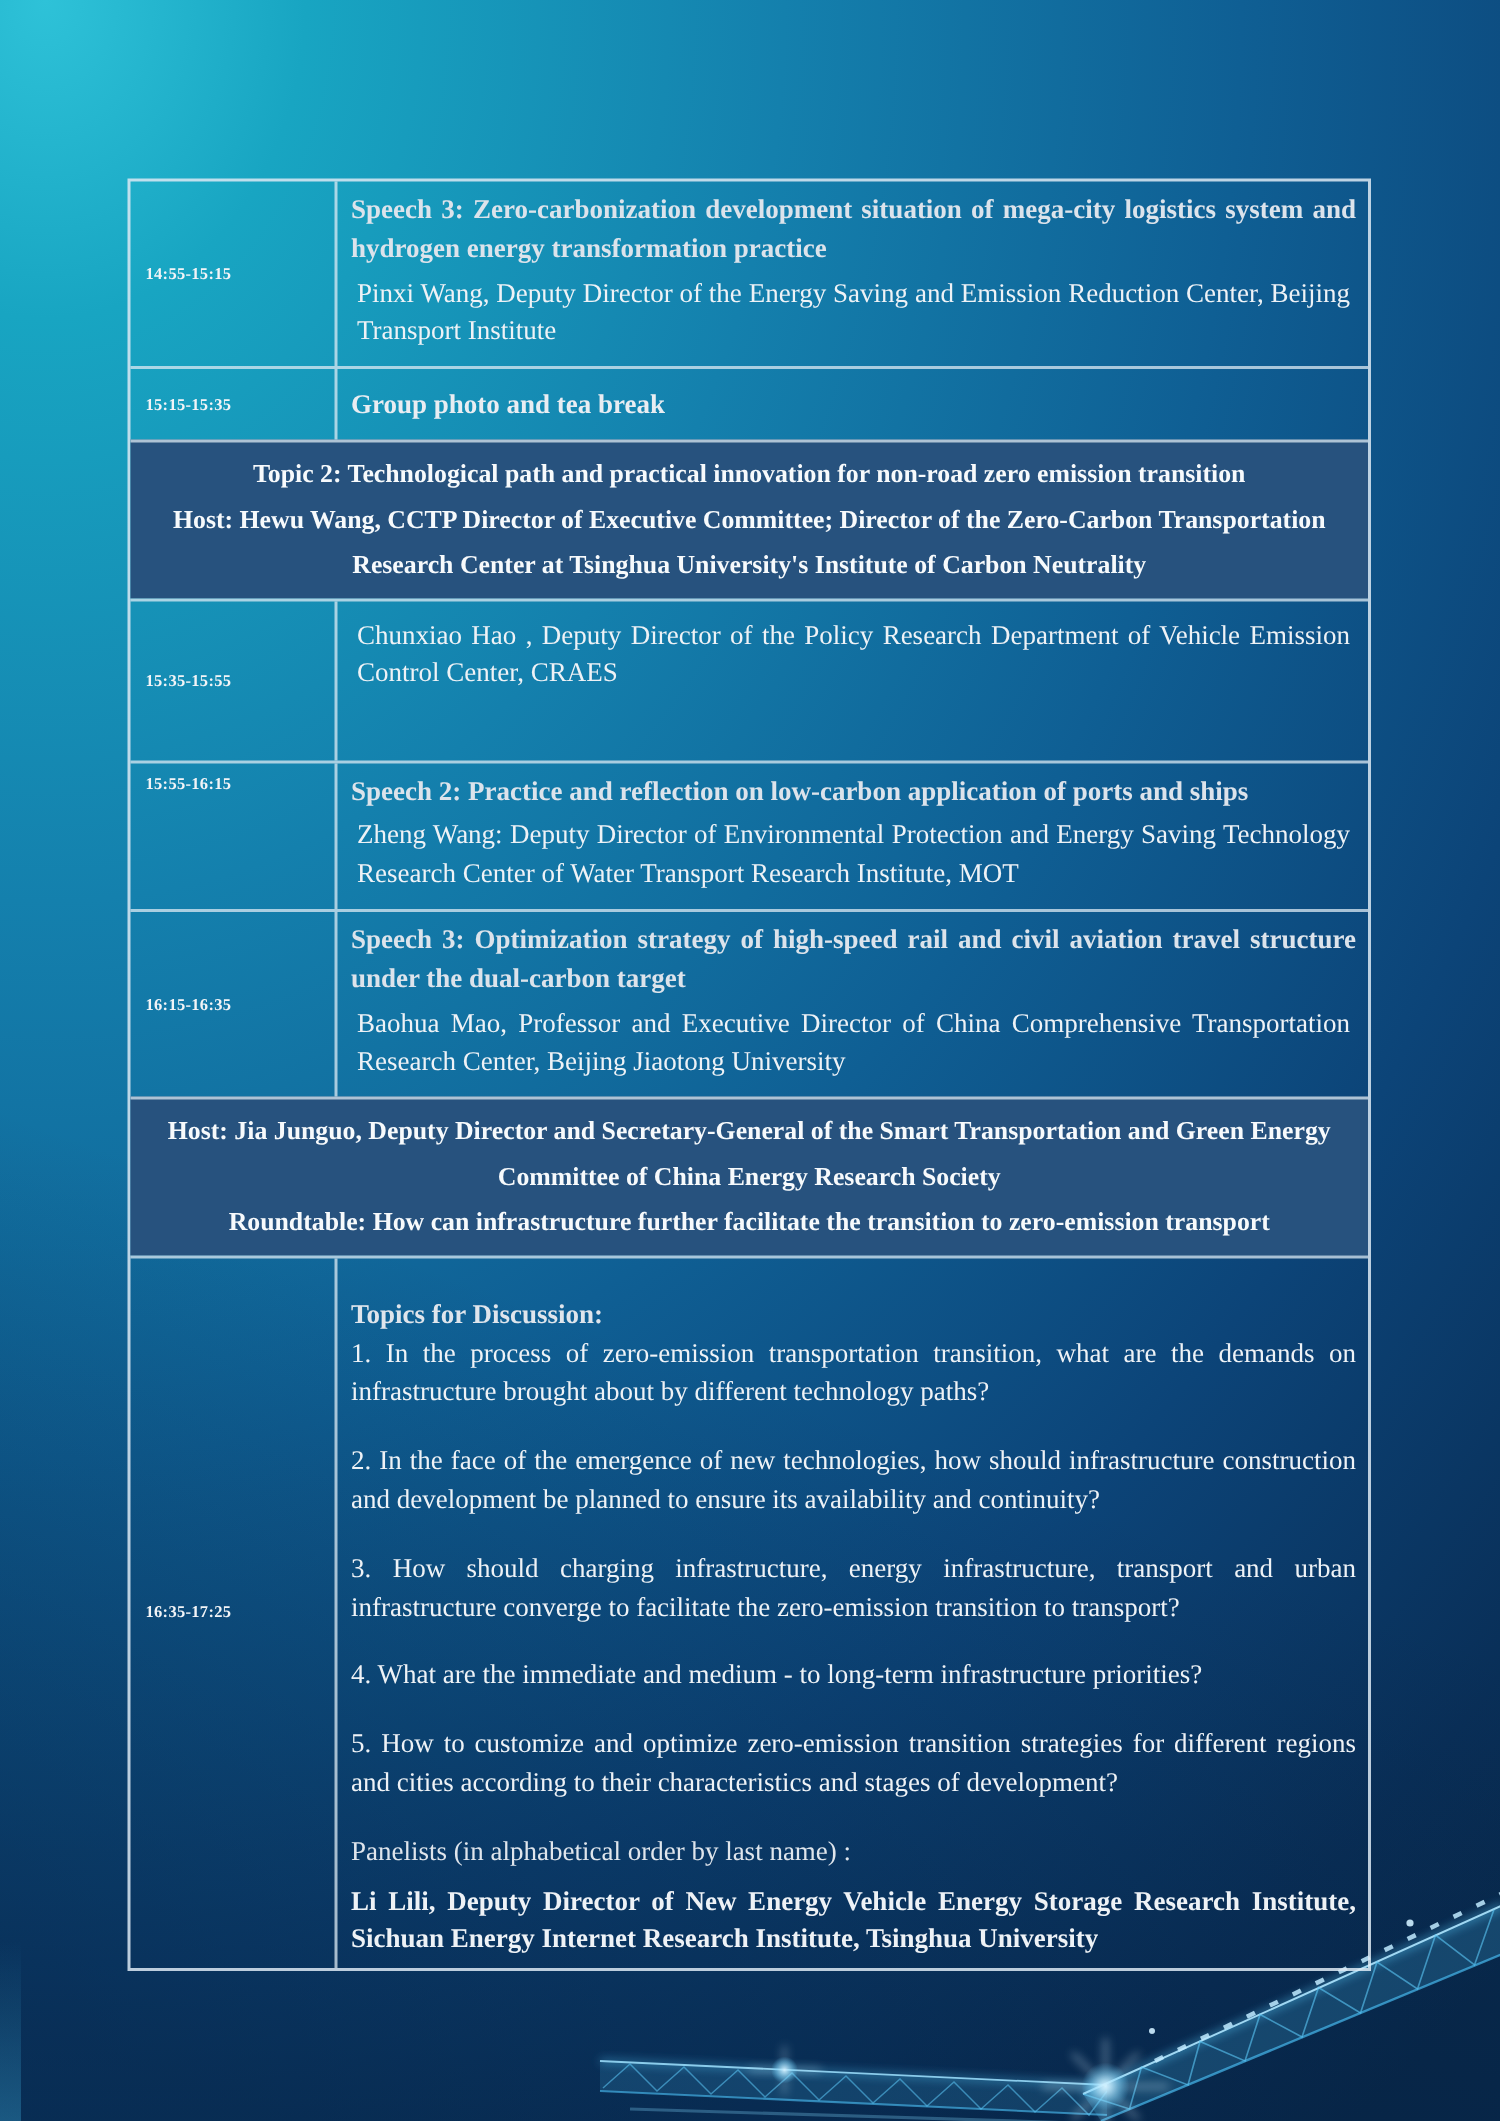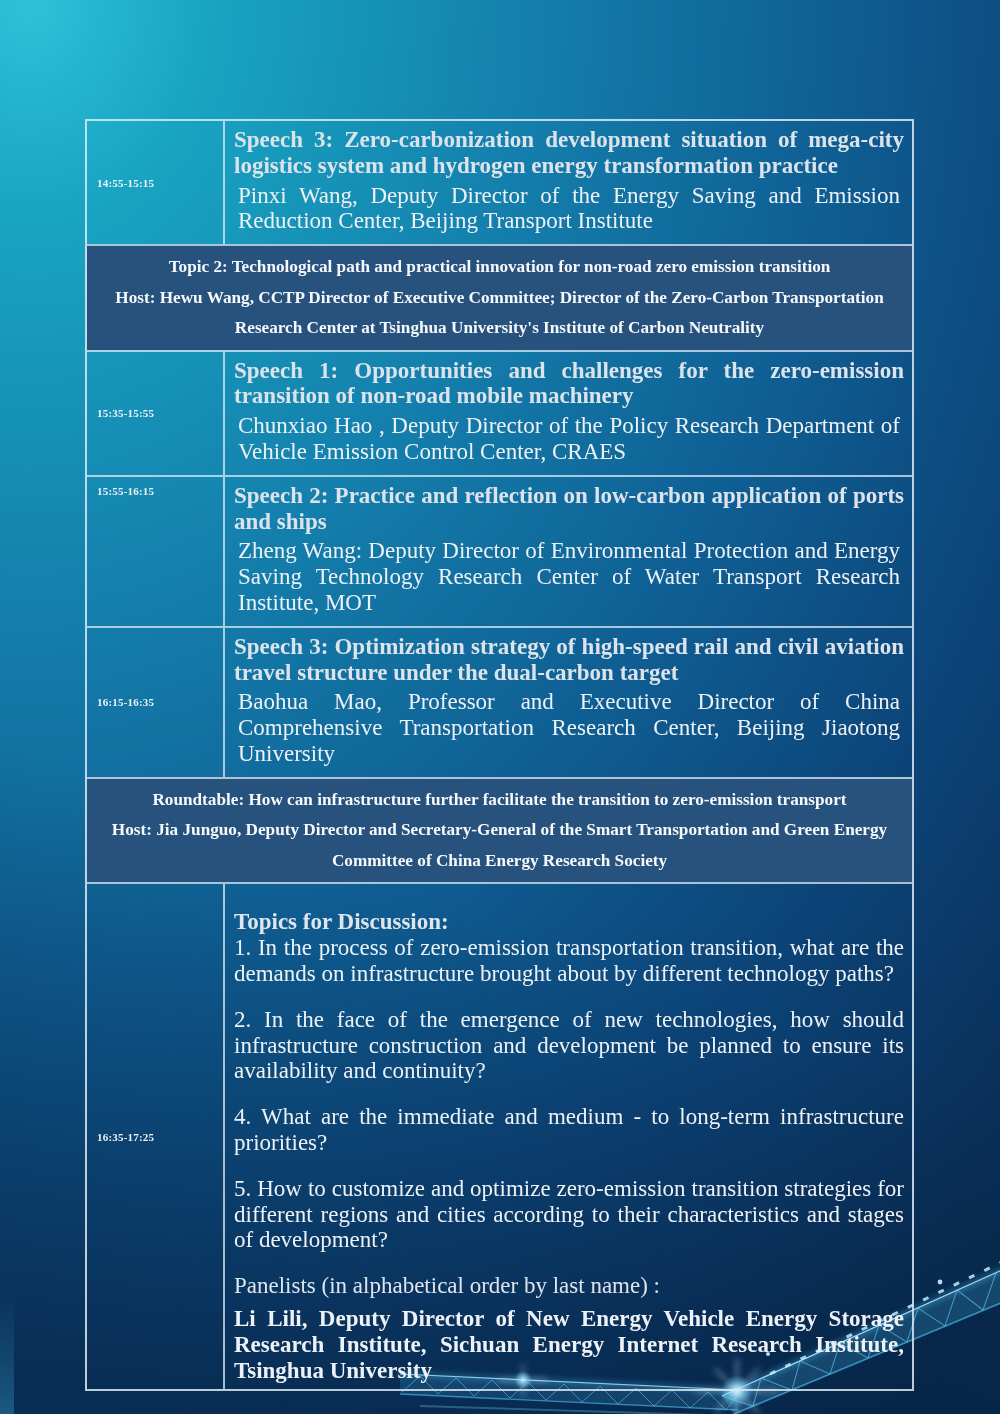--- a/index.html
+++ b/index.html
@@ -33,21 +33,21 @@
     display:flex;align-items:center;
     padding:6px 6px 6px 10px;
     font-weight:bold;font-size:11px;color:#f2f4f7;
     border-right:2px solid rgba(220,233,243,0.75);
     box-sizing:border-box;
     letter-spacing:.2px;
   }
   .cell-time.align-top{align-items:flex-start;padding-top:8px;}
   .cell-body{
     padding:6px 8px 6px 9px;
-    font-size:23px;line-height:25.8px;
+    font-size:18px;line-height:25.8px;
     box-sizing:border-box;
   }
   .s-title{font-weight:bold;color:#dce3eb;text-align:justify;margin:0;}
   .s-speaker{color:#eef2f6;text-align:justify;margin:4px;}
   .break-label{font-weight:bold;color:#e9edf2;}
   .r0{min-height:111px;} .r1{min-height:49px;}
   .r3{min-height:108px;} .r4{min-height:80px;}
   .r5{min-height:96px;}  .r7{min-height:453px;}
   .r1 .cell-body{display:flex;align-items:center;}
   
@@ -124,30 +124,35 @@
   <div class="agenda-table">
 
     <div class="t-row r0">
       <div class="cell-time">14:55-15:15</div>
       <div class="cell-body">
         <p class="s-title">Speech 3: Zero-carbonization development situation of mega-city logistics system and hydrogen energy transformation practice</p>
         <p class="s-speaker">Pinxi Wang, Deputy Director of the Energy Saving and Emission Reduction Center, Beijing Transport Institute</p>
       </div>
     </div>
 
+    <div class="t-row r1">
+      <div class="cell-time">15:15-15:35</div>
+      <div class="cell-body">
+        <span class="break-label">Group photo and tea break</span>
+      </div>
+    </div>
 
     <div class="t-band band-a">
       <span>Topic 2: Technological path and practical innovation for non-road zero emission transition</span>
       <span>Host: Hewu Wang, CCTP Director of Executive Committee; Director of the Zero-Carbon Transportation Research Center at Tsinghua University's Institute of Carbon Neutrality</span>
     </div>
 
     <div class="t-row r3">
       <div class="cell-time">15:35-15:55</div>
       <div class="cell-body">
-        <p class="s-title">Speech 1: Opportunities and challenges for the zero-emission transition of non-road mobile machinery</p>
         <p class="s-speaker">Chunxiao Hao , Deputy Director of the Policy Research Department of Vehicle Emission Control Center, CRAES</p>
       </div>
     </div>
 
     <div class="t-row r4">
       <div class="cell-time align-top">15:55-16:15</div>
       <div class="cell-body">
         <p class="s-title">Speech 2: Practice and reflection on low-carbon application of ports and ships</p>
         <p class="s-speaker">Zheng Wang: Deputy Director of Environmental Protection and Energy Saving Technology Research Center of Water Transport Research Institute, MOT</p>
       </div>
@@ -155,30 +160,31 @@
 
     <div class="t-row r5">
       <div class="cell-time">16:15-16:35</div>
       <div class="cell-body">
         <p class="s-title">Speech 3: Optimization strategy of high-speed rail and civil aviation travel structure under the dual-carbon target</p>
         <p class="s-speaker">Baohua Mao, Professor and Executive Director of China Comprehensive Transportation Research Center, Beijing Jiaotong University</p>
       </div>
     </div>
 
     <div class="t-band band-b">
+      <span>Host: Jia Junguo, Deputy Director and Secretary-General of the Smart Transportation and Green Energy Committee of China Energy Research Society</span>
       <span>Roundtable: How can infrastructure further facilitate the transition to zero-emission transport</span>
-      <span>Host: Jia Junguo, Deputy Director and Secretary-General of the Smart Transportation and Green Energy Committee of China Energy Research Society</span>
     </div>
 
     <div class="t-row r7">
       <div class="cell-time">16:35-17:25</div>
       <div class="cell-body">
         <p class="rt-heading" style="margin-top:16px;">Topics for Discussion:</p>
         <p class="rt-topic first">1. In the process of zero-emission transportation transition, what are the demands on infrastructure brought about by different technology paths?</p>
         <p class="rt-topic">2. In the face of the emergence of new technologies, how should infrastructure construction and development be planned to ensure its availability and continuity?</p>
+        <p class="rt-topic">3. How should charging infrastructure, energy infrastructure, transport and urban infrastructure converge to facilitate the zero-emission transition to transport?</p>
         <p class="rt-topic">4. What are the immediate and medium - to long-term infrastructure priorities?</p>
         <p class="rt-topic">5. How to customize and optimize zero-emission transition strategies for different regions and cities according to their characteristics and stages of development?</p>
         <p class="rt-panel-heading">Panelists (in alphabetical order by last name) :</p>
         <p class="rt-panelist">Li Lili, Deputy Director of New Energy Vehicle Energy Storage Research Institute, Sichuan Energy Internet Research Institute, Tsinghua University</p>
       </div>
     </div>
 
   </div>
 </div>
 

